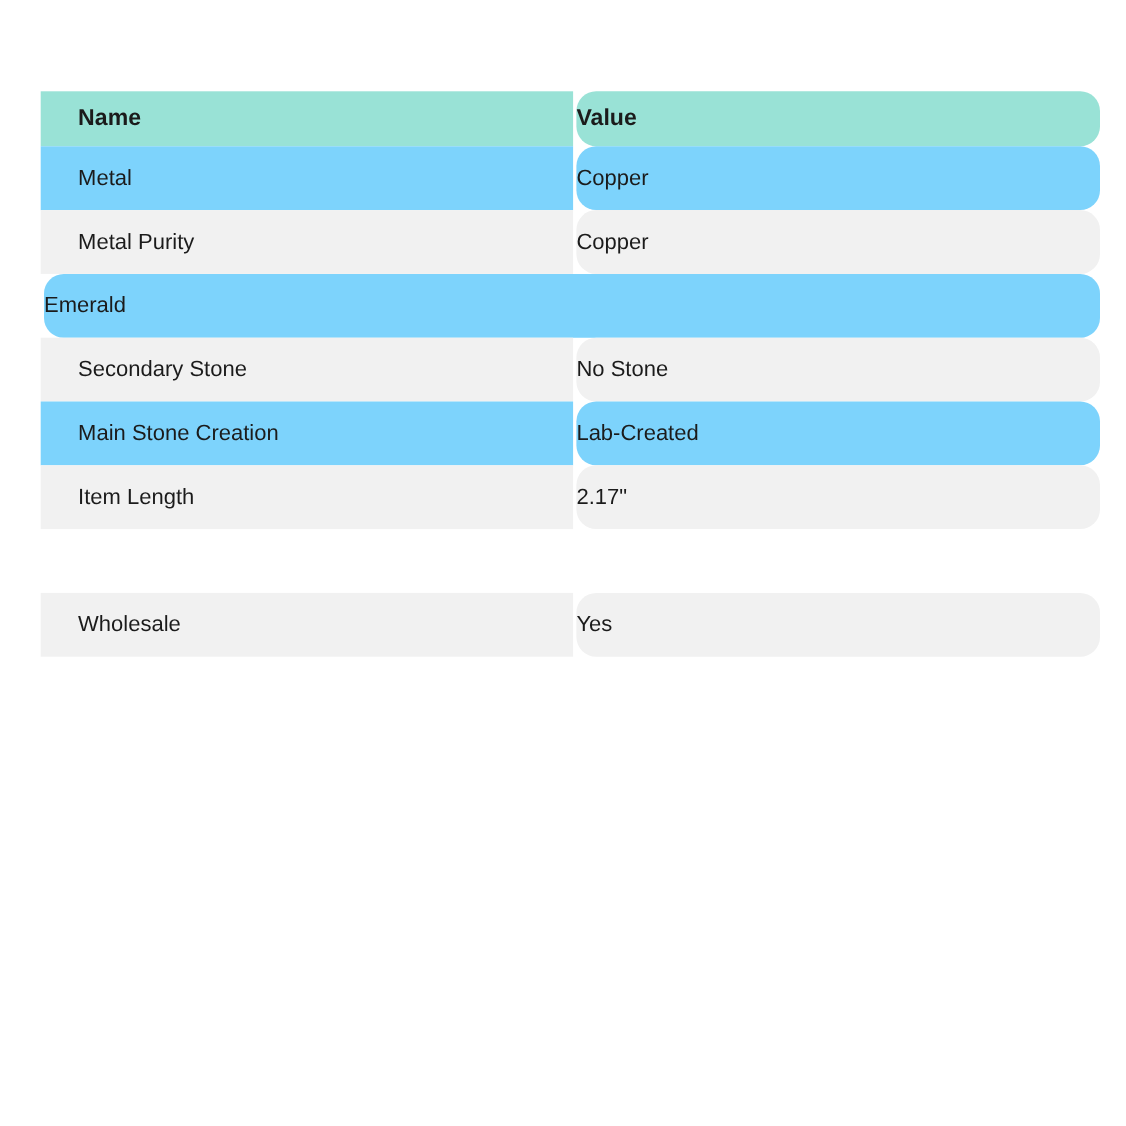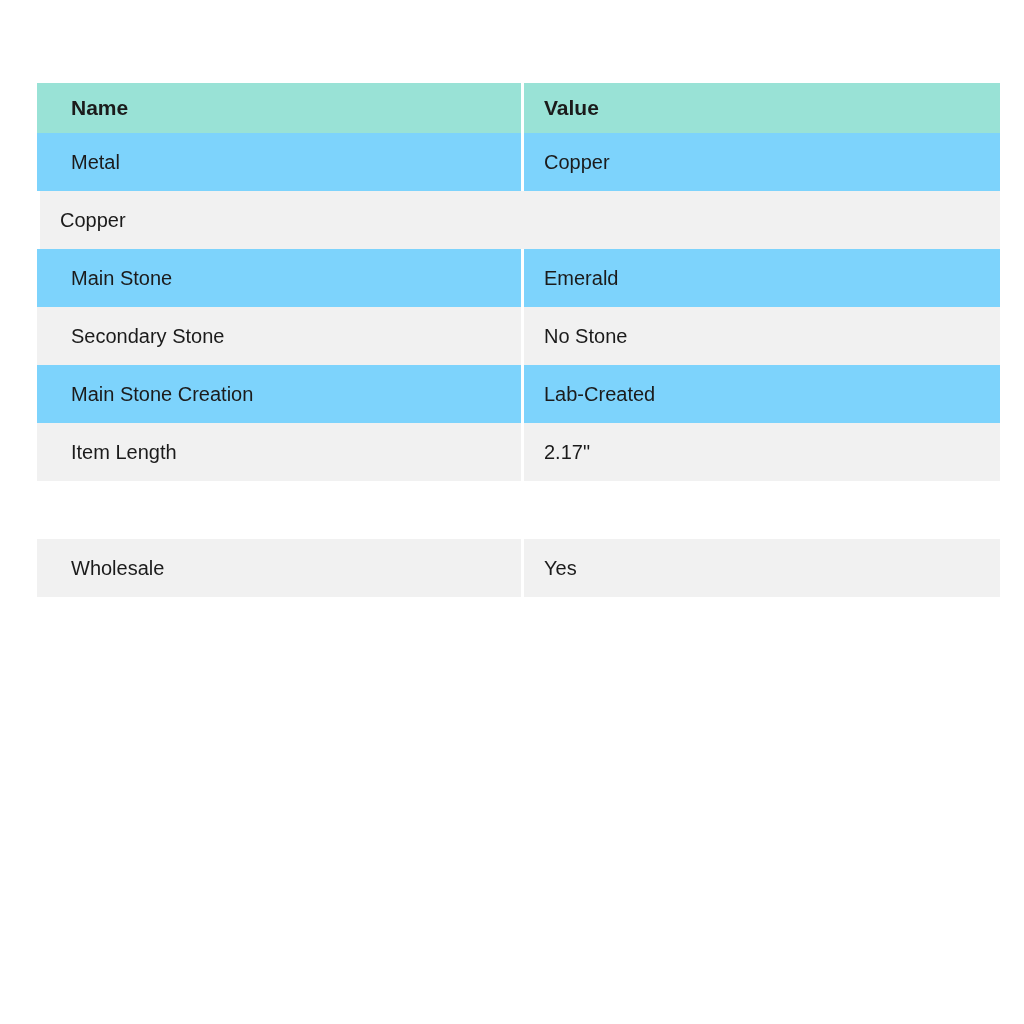--- a/index.html
+++ b/index.html
@@ -56,42 +56,42 @@
     white-space: nowrap;
   }
   .cell.name-cell {
     width: 484px;
     padding-left: 34px;
     flex: 0 0 484px;
   }
   .cell.value-cell {
     flex: 1;
     margin-left: 3px; 
-    padding-left: 20px;
+    border-radius: 18px;
   }
 </style>
 </head>
 <body>
 
 <div class="page">
   <div class="spec-table">
     <div class="row header-row">
       <div class="cell name-cell">Name</div>
       <div class="cell value-cell">Value</div>
     </div>
     <div id="table-body">
         <div class="row">
           <div class="cell name-cell">Metal</div>
           <div class="cell value-cell">Copper</div>
         </div>
         <div class="row alt">
+          <div class="cell name-cell">Metal Purity</div>
           <div class="cell value-cell">Copper</div>
         </div>
         <div class="row">
-          <div class="cell name-cell">Main Stone</div>
           <div class="cell value-cell">Emerald</div>
         </div>
         <div class="row alt">
           <div class="cell name-cell">Secondary Stone</div>
           <div class="cell value-cell">No Stone</div>
         </div>
         <div class="row">
           <div class="cell name-cell">Main Stone Creation</div>
           <div class="cell value-cell">Lab-Created</div>
         </div>

